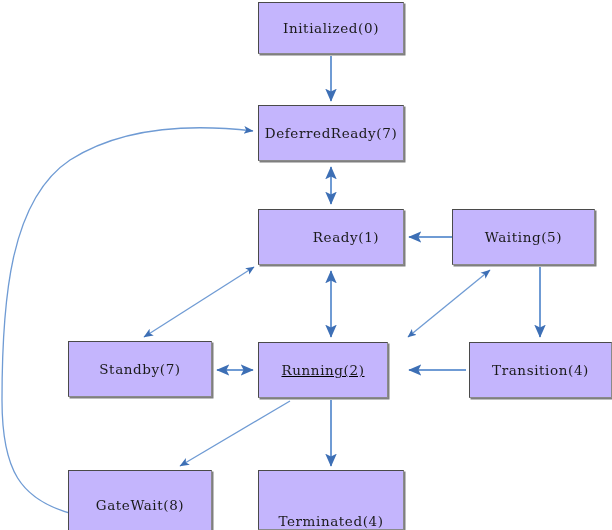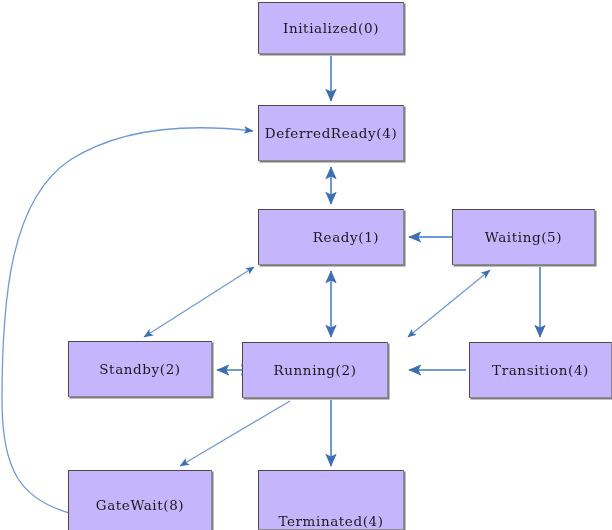--- a/index.html
+++ b/index.html
@@ -95,36 +95,36 @@
 
       <path d="M 73,514 C 20,500 2,470 2,400 C 2,300 10,200 70,160 C 130,122 210,126 253,131" marker-end="url(#ah-thin)"></path>
     </g>
   </svg>
 
   <div class="node" style="left:258px; top:2px; width:146px; height:52px;">
     <span class="node-label">Initialized(0)</span>
   </div>
 
   <div class="node" style="left:258px; top:105px; width:146px; height:56px;">
-    <span class="node-label">DeferredReady(4)</span>
+    <span class="node-label">DeferredReady(7)</span>
   </div>
 
   <div class="node" style="left:258px; top:209px; width:146px; height:56px;padding-left:30px;">
     <span class="node-label">Ready(1)</span>
   </div>
 
   <div class="node" style="left:452px; top:209px; width:143px; height:56px;">
     <span class="node-label">Waiting(5)</span>
   </div>
 
   <div class="node" style="left:68px; top:341px; width:144px; height:56px;">
-    <span class="node-label">Standby(2)</span>
+    <span class="node-label">Standby(7)</span>
   </div>
 
-  <div class="node" style="left:242px; top:342px; width:146px; height:56px;">
+  <div class="node" style="left:258px; top:342px; width:130px; height:56px;text-decoration:underline;">
     <span class="node-label">Running(2)</span>
   </div>
 
   <div class="node" style="left:469px; top:342px; width:143px; height:56px;">
     <span class="node-label">Transition(4)</span>
   </div>
 
   <div class="node" style="left:68px; top:470px; width:144px; height:70px;">
     <span class="node-label">GateWait(8)</span>
   </div>

